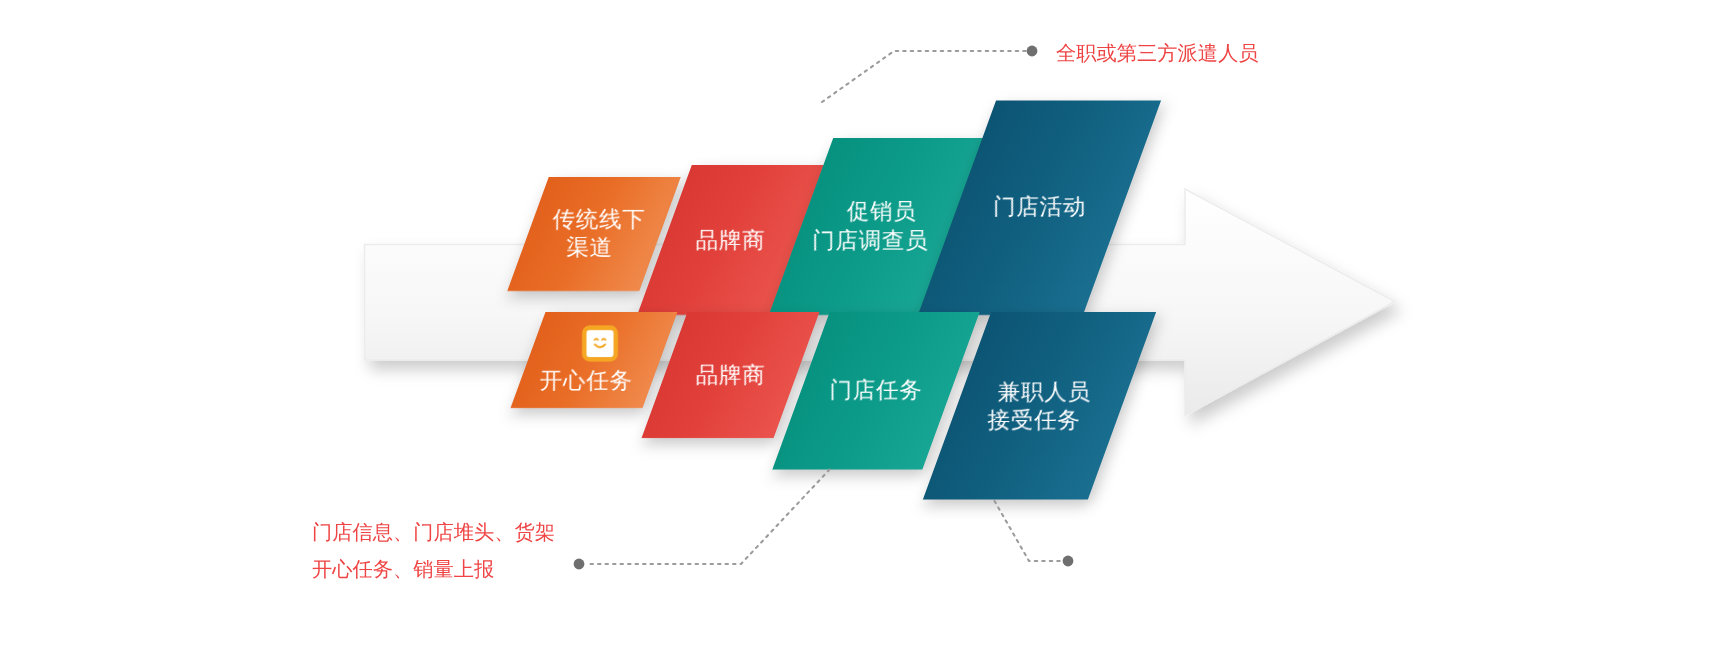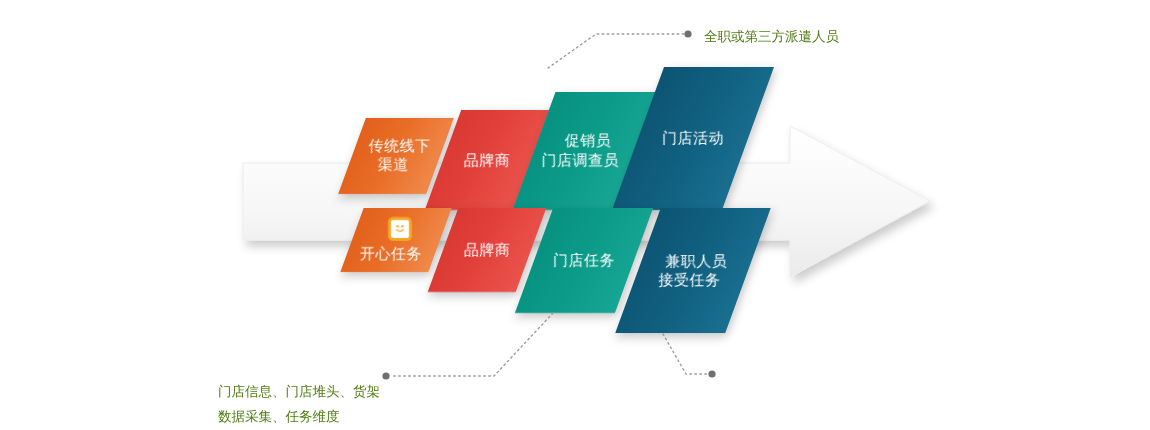--- a/index.html
+++ b/index.html
@@ -48,21 +48,21 @@
     box-sizing:border-box;
     display:flex;align-items:center;justify-content:center;
   }
 
   
   .conn{position:absolute;left:0;top:0;width:1150px;height:430px;pointer-events:none;}
 
   
   .anno{
     position:absolute;
-    color:#4d7c0f;
+    color:#ef4444;
     font-size:13.5px;
     line-height:1.85;
     white-space:nowrap;
   }
 </style>
 </head>
 <body>
 
 <div id="stage">
 
@@ -144,19 +144,19 @@
     <g>
       <path d="M663,334 L686,374 L707,374" fill="none" stroke="#9b9b9b" stroke-width="1.4" stroke-dasharray="1.6 3.4" stroke-linecap="round"></path>
       <circle cx="712" cy="374" r="3.6" fill="#6f6f6f"></circle>
     </g>
   </svg>
 
   <div class="anno" style="left:704px;top:24px;">
     <span>全职或第三方派遣人员</span>
   </div>
 
-  <div class="anno" style="left:218px;top:343px;margin-top:36px;">
+  <div class="anno" style="left:208px;top:343px;">
     <div>门店信息、门店堆头、货架</div>
-    <div>数据采集、任务维度</div>
+    <div>开心任务、销量上报</div>
   </div>
 
 
 </div>
 
 </body></html>

